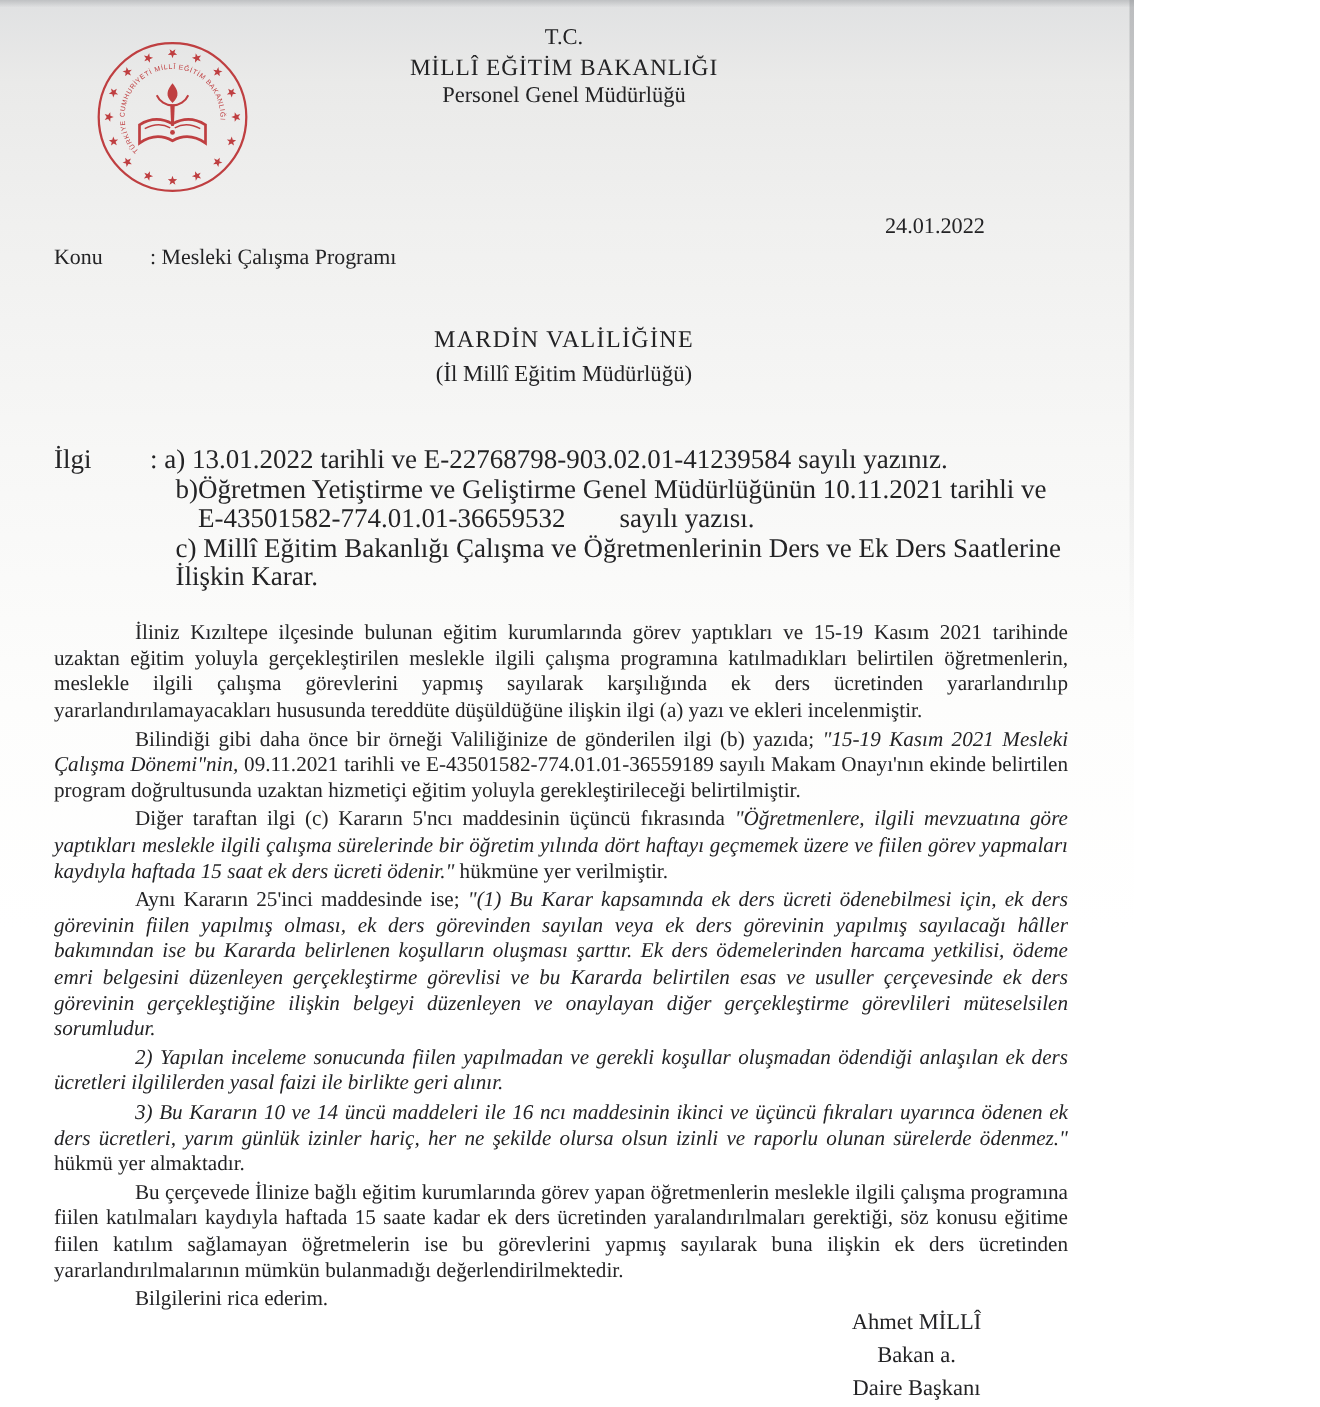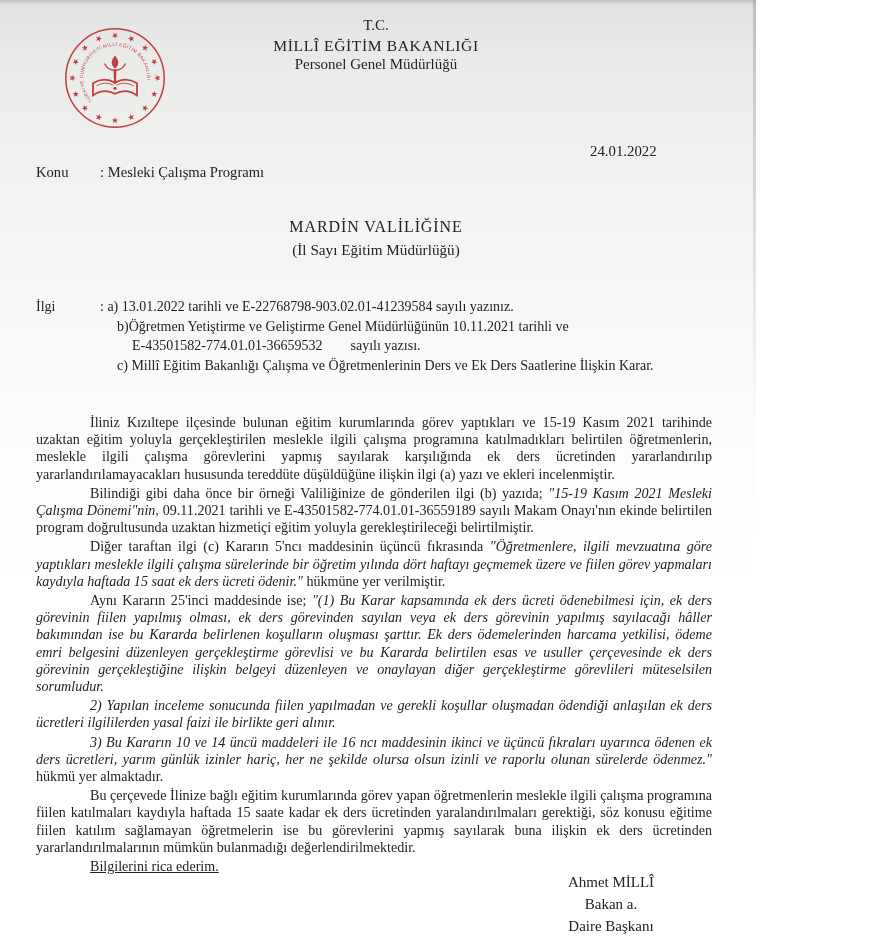--- a/index.html
+++ b/index.html
@@ -27,30 +27,30 @@
   .meta-row{position:absolute;left:36px;font-size:14.6px;display:flex;}
   .meta-row .lbl{display:inline-block;width:64px;}
   .meta-sayi{top:143px;}
   .meta-konu{top:164px;}
   .date{position:absolute;left:590px;top:143px;font-size:14.8px;}
 
   .recipient{position:absolute;left:0;top:216px;width:752px;text-align:center;line-height:22.5px;}
   .recipient .r1{font-size:16px;letter-spacing:.9px;}
   .recipient .r2{font-size:15.2px;}
 
-  .refs{position:absolute;left:36px;top:297px;width:678px;font-size:14px;line-height:19.6px;}
+  .refs{position:absolute;left:36px;top:297px;width:678px;font-size:18px;line-height:19.6px;}
   .refs .ref-label{position:absolute;left:0;top:0;}
   .ref-line{white-space:pre-wrap;}
   .ref-line.ind0{padding-left:64px;}
   .ref-line.ind1{padding-left:81px;}
   .ref-line.ind2{padding-left:96px;}
 
   .body-text{position:absolute;left:36px;top:388px;width:676px;font-size:14.1px;line-height:17.2px;margin-top:26px;}
   .body-text p{margin:0 0 2px 0;text-indent:54px;text-align:justify;}
-  .body-text p.closing{text-align:left;text-decoration:underline;}
+  .body-text p.closing{text-align:left;}
   .it{font-style:italic;}
 
   .signature{position:absolute;left:531px;top:872px;width:160px;text-align:center;font-size:15px;line-height:21.8px;}
 </style>
 </head>
 <body>
 
 <div id="page">
   <div class="scan"></div>
 
@@ -97,21 +97,21 @@
   </div>
 
   <div class="meta-row meta-konu">
     <span class="lbl">Konu</span>
     <span class="val">: Mesleki Çalışma Programı</span>
   </div>
   <div class="date">24.01.2022</div>
 
   <div class="recipient">
     <div class="r1">MARDİN VALİLİĞİNE</div>
-    <div class="r2">(İl Sayı Eğitim Müdürlüğü)</div>
+    <div class="r2">(İl Millî Eğitim Müdürlüğü)</div>
   </div>
 
   <div class="refs">
     <span class="ref-label">İlgi</span>
     <div id="reference-lines">
       <div class="ref-line ind0">: a) 13.01.2022 tarihli ve E-22768798-903.02.01-41239584 sayılı yazınız.</div>
     <div class="ref-line ind1">b)Öğretmen Yetiştirme ve Geliştirme Genel Müdürlüğünün 10.11.2021 tarihli ve</div>
         <div class="ref-line ind2">E-43501582-774.01.01-36659532        sayılı yazısı.</div>
         <div class="ref-line ind1">c) Millî Eğitim Bakanlığı Çalışma ve Öğretmenlerinin Ders ve Ek Ders Saatlerine İlişkin Karar.</div>
       </div>

